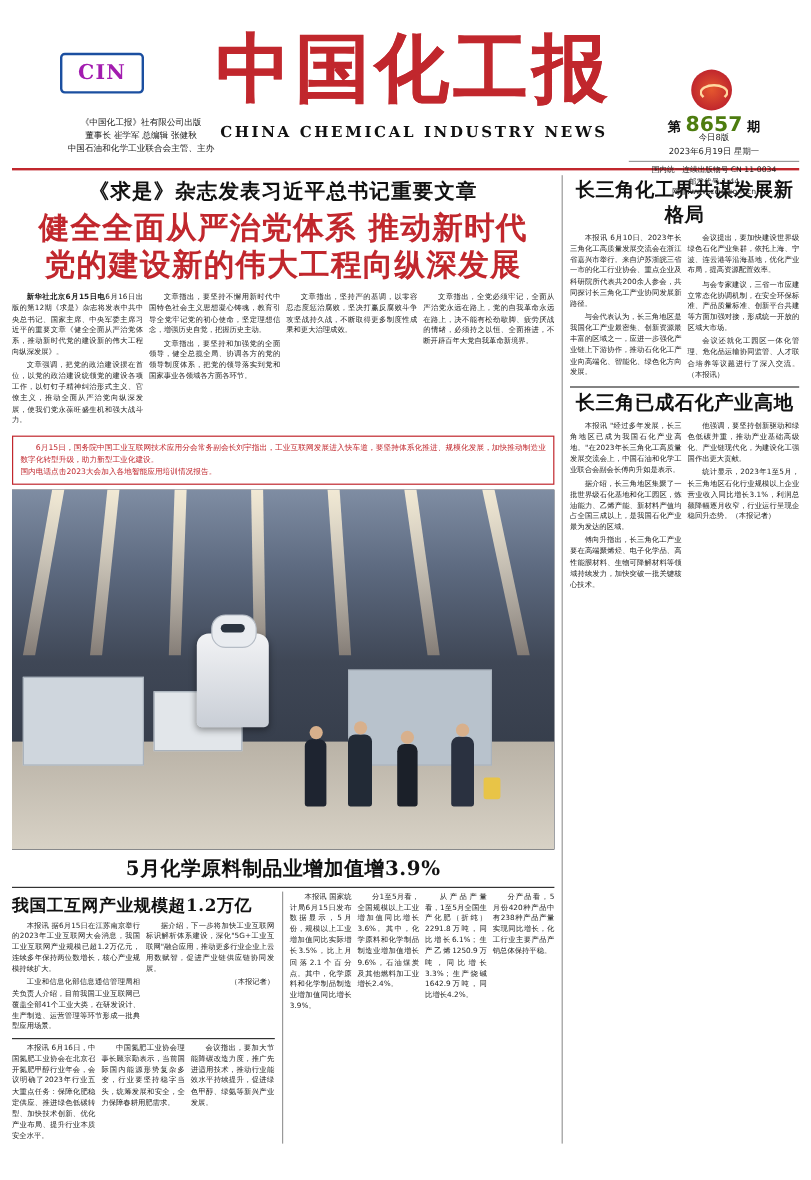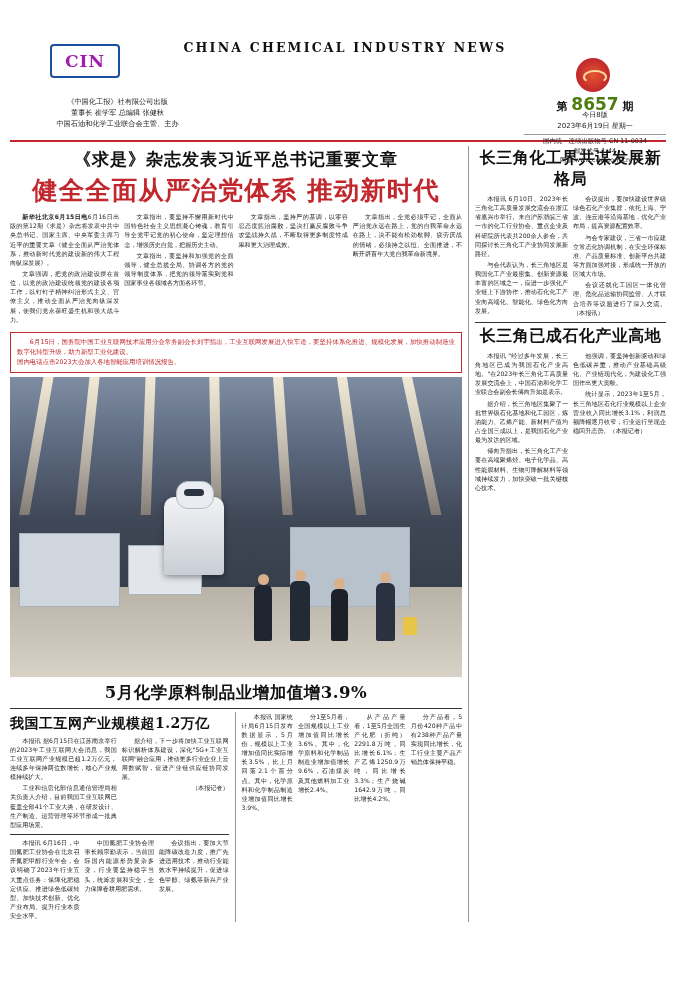--- a/index.html
+++ b/index.html
@@ -116,20 +116,21 @@
 <body>
 
 <div class="page">
 
   <div class="masthead">
     <div class="cin-logo">CIN</div>
     <div class="pub-info" style="white-space:pre-line;">《中国化工报》社有限公司出版
 董事长 崔学军  总编辑 张健秋
 中国石油和化学工业联合会主管、主办</div>
     <div class="title-block">
+      <div class="title-cn">中国化工报</div>
       <div class="title-en">CHINA CHEMICAL INDUSTRY NEWS</div>
     </div>
     <div class="circ-logo"></div>
     <div class="issue-no">
       <span>第</span>
       <span class="num">8657</span>
       <span>期</span>
     </div>
     <div class="right-info" style="top:104px;white-space:pre-line;">今日8版
 2023年6月19日 星期一</div>
@@ -140,20 +141,21 @@
 
   <div class="rule"></div>
 
   <div class="body-wrap">
 
     <div class="col-left">
 
       <div class="headline-kicker">《求是》杂志发表习近平总书记重要文章</div>
       <div class="headline-main">
         <div>健全全面从严治党体系  推动新时代</div>
+        <div>党的建设新的伟大工程向纵深发展</div>
       </div>
 
       <div class="artcols">
         <div class="c">
           <p><b class="dateline">新华社北京6月15日电</b><span>6月16日出版的第12期《求是》杂志将发表中共中央总书记、国家主席、中央军委主席习近平的重要文章《健全全面从严治党体系，推动新时代党的建设新的伟大工程向纵深发展》。</span></p>
           <p>文章强调，把党的政治建设摆在首位，以党的政治建设统领党的建设各项工作，以钉钉子精神纠治形式主义、官僚主义，推动全面从严治党向纵深发展，使我们党永葆旺盛生机和强大战斗力。</p>
         </div>
         <div class="c">
           <p>文章指出，要坚持不懈用新时代中国特色社会主义思想凝心铸魂，教育引导全党牢记党的初心使命，坚定理想信念，增强历史自觉，把握历史主动。</p>
           <p>文章指出，要坚持和加强党的全面领导，健全总揽全局、协调各方的党的领导制度体系，把党的领导落实到党和国家事业各领域各方面各环节。</p>

